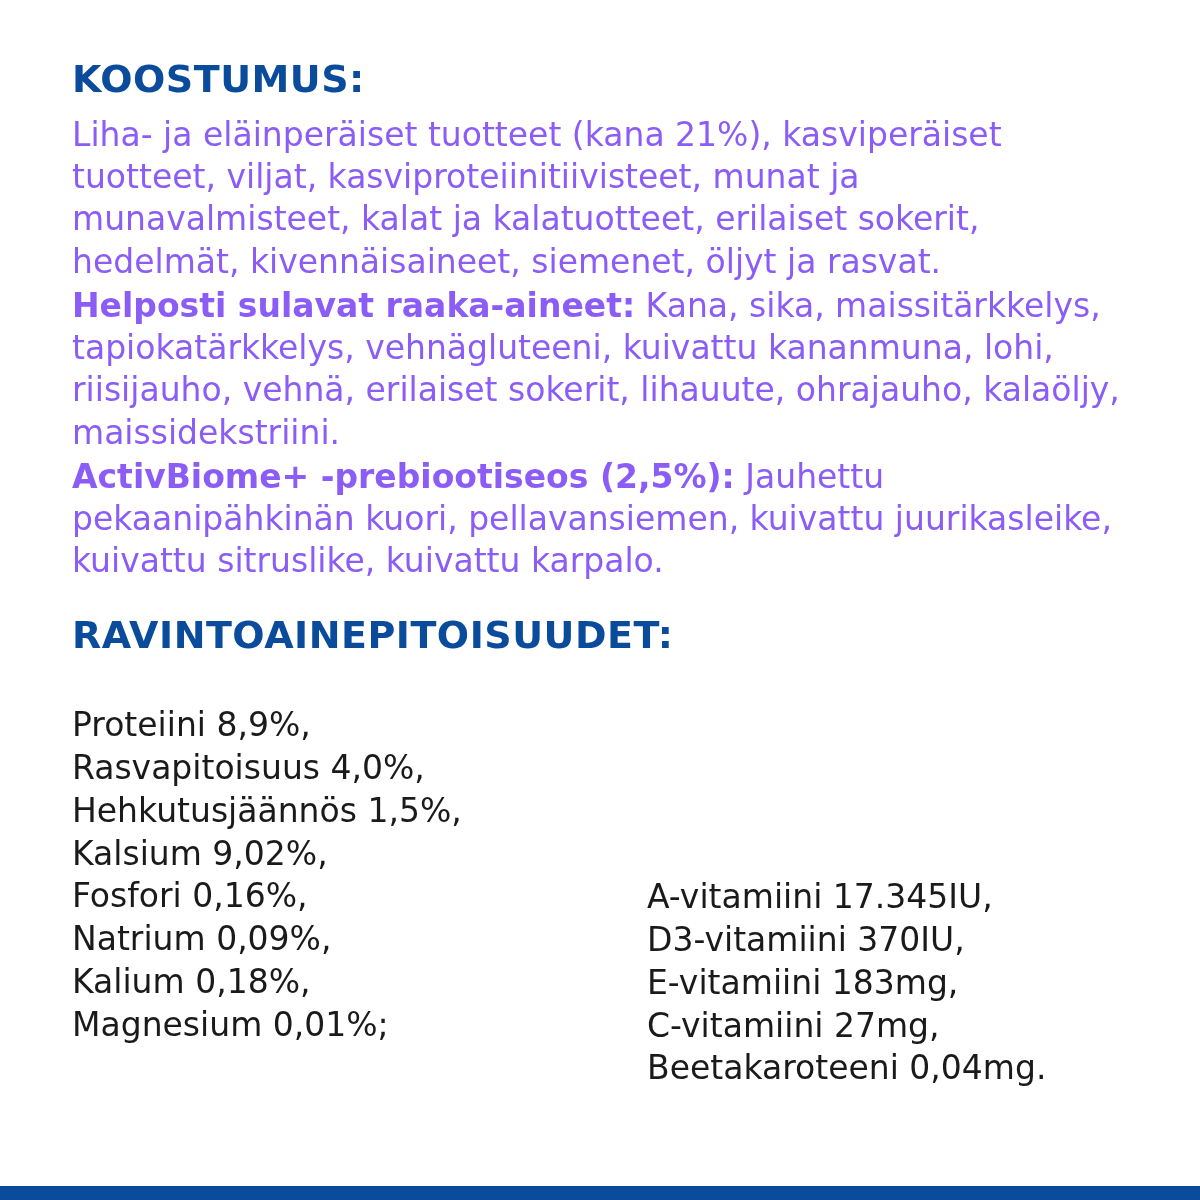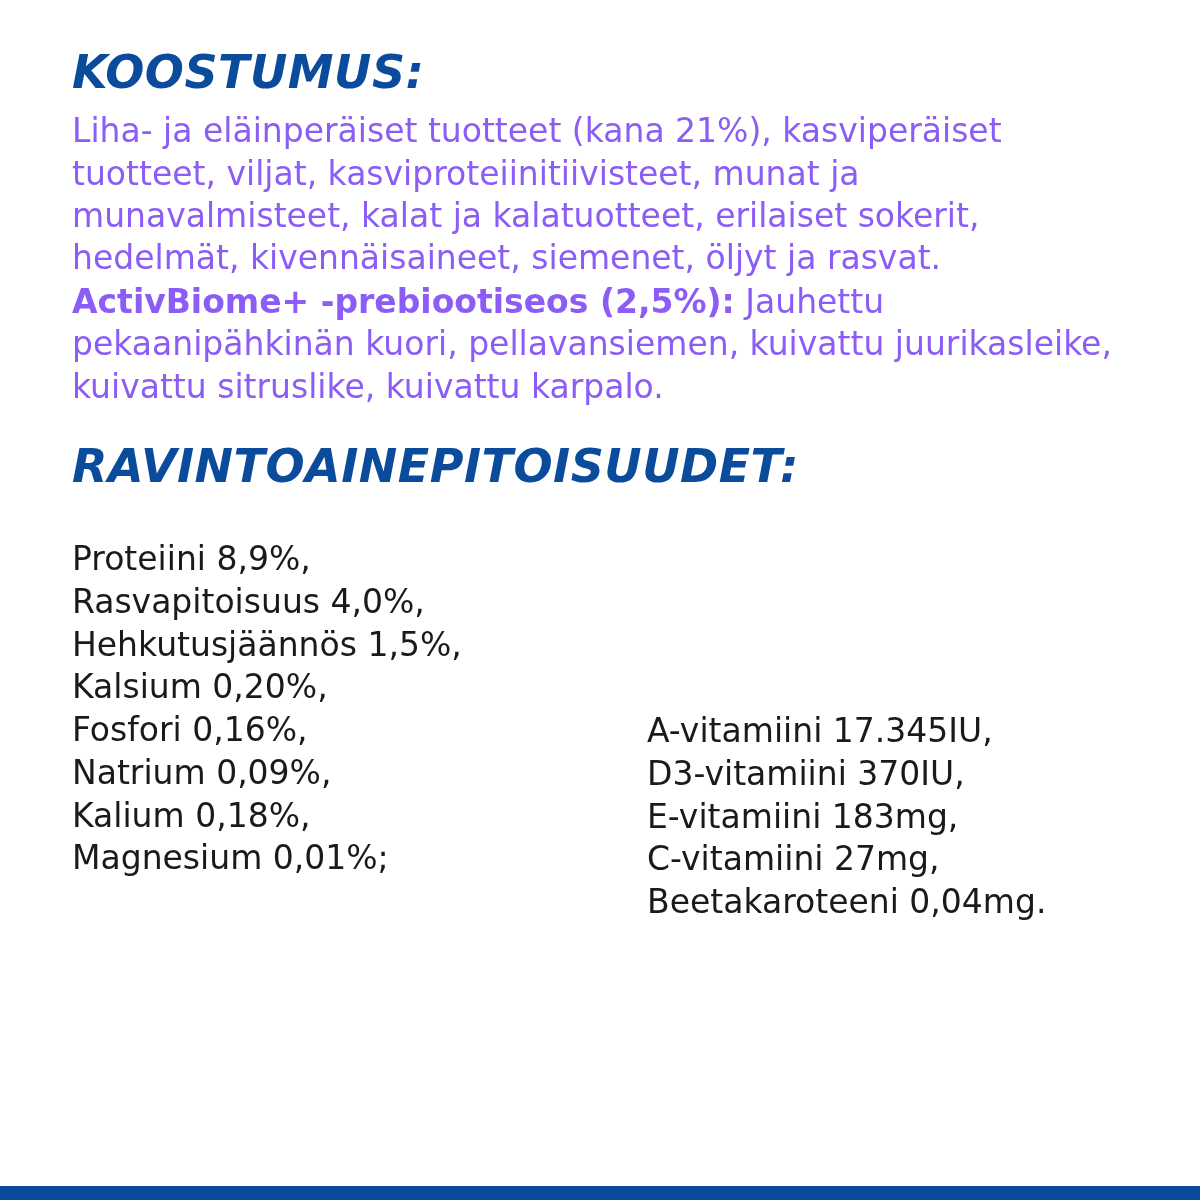--- a/index.html
+++ b/index.html
@@ -17,27 +17,26 @@
   }
   .page {
     position: absolute;
     left: 0; top: 0;
     width: 1200px;
     height: 1200px;
     box-sizing: border-box;
     padding: 44px 62px 0 72px;
   }
   h2.section-title {
-    font-size: 46px;
+    font-size: 38px;
     line-height: 1.05;
     font-weight: 700;
     color: #0a4b9c;
     letter-spacing: 0.5px;
-    margin: 4px 0 14px 0;
-    font-style: italic;
+    margin: 16px 0 14px 0;
   }
   .section-title.second {
     margin-top: 34px;
     margin-bottom: 10px;
   }
   p.body-text {
     font-size: 33px;
     line-height: 1.28;
     margin: 0;
     color: #8b5cf6;
@@ -83,31 +82,32 @@
 </style>
 </head>
 <body>
 
 <div class="page">
 
   <h2 class="section-title">KOOSTUMUS:</h2>
 
   <p class="body-text"><span>Liha- ja eläinperäiset tuotteet (kana 21%), kasviperäiset tuotteet, viljat, kasviproteiinitiivisteet, munat ja munavalmisteet, kalat ja kalatuotteet, erilaiset sokerit, hedelmät, kivennäisaineet, siemenet, öljyt ja rasvat.</span></p>
 
+  <p class="body-text"><span class="lead-in">Helposti sulavat raaka-aineet:</span><span> Kana, sika, maissitärkkelys, tapiokatärkkelys, vehnägluteeni, kuivattu kananmuna, lohi, riisijauho, vehnä, erilaiset sokerit, lihauute, ohrajauho, kalaöljy, maissidekstriini.</span></p>
 
   <p class="body-text"><span class="lead-in">ActivBiome+ -prebiootiseos (2,5%):</span><span> Jauhettu pekaanipähkinän kuori, pellavansiemen, kuivattu juurikasleike, kuivattu sitruslike, kuivattu karpalo.</span></p>
 
   <h2 class="section-title second">RAVINTOAINEPITOISUUDET:</h2>
 
   <div class="nutrition">
     <div class="col-left">
       <div class="nut-line">Proteiini 8,9%,</div>
       <div class="nut-line">Rasvapitoisuus 4,0%,</div>
       <div class="nut-line">Hehkutusjäännös 1,5%,</div>
-      <div class="nut-line">Kalsium 0,20%,</div>
+      <div class="nut-line">Kalsium 9,02%,</div>
       <div class="nut-line">Fosfori 0,16%,</div>
       <div class="nut-line">Natrium 0,09%,</div>
       <div class="nut-line">Kalium 0,18%,</div>
       <div class="nut-line">Magnesium 0,01%;</div>
     </div>
     <div class="col-right">
       <div class="nut-line">A-vitamiini 17.345IU,</div>
       <div class="nut-line">D3-vitamiini 370IU,</div>
       <div class="nut-line">E-vitamiini 183mg,</div>
       <div class="nut-line">C-vitamiini 27mg,</div>

